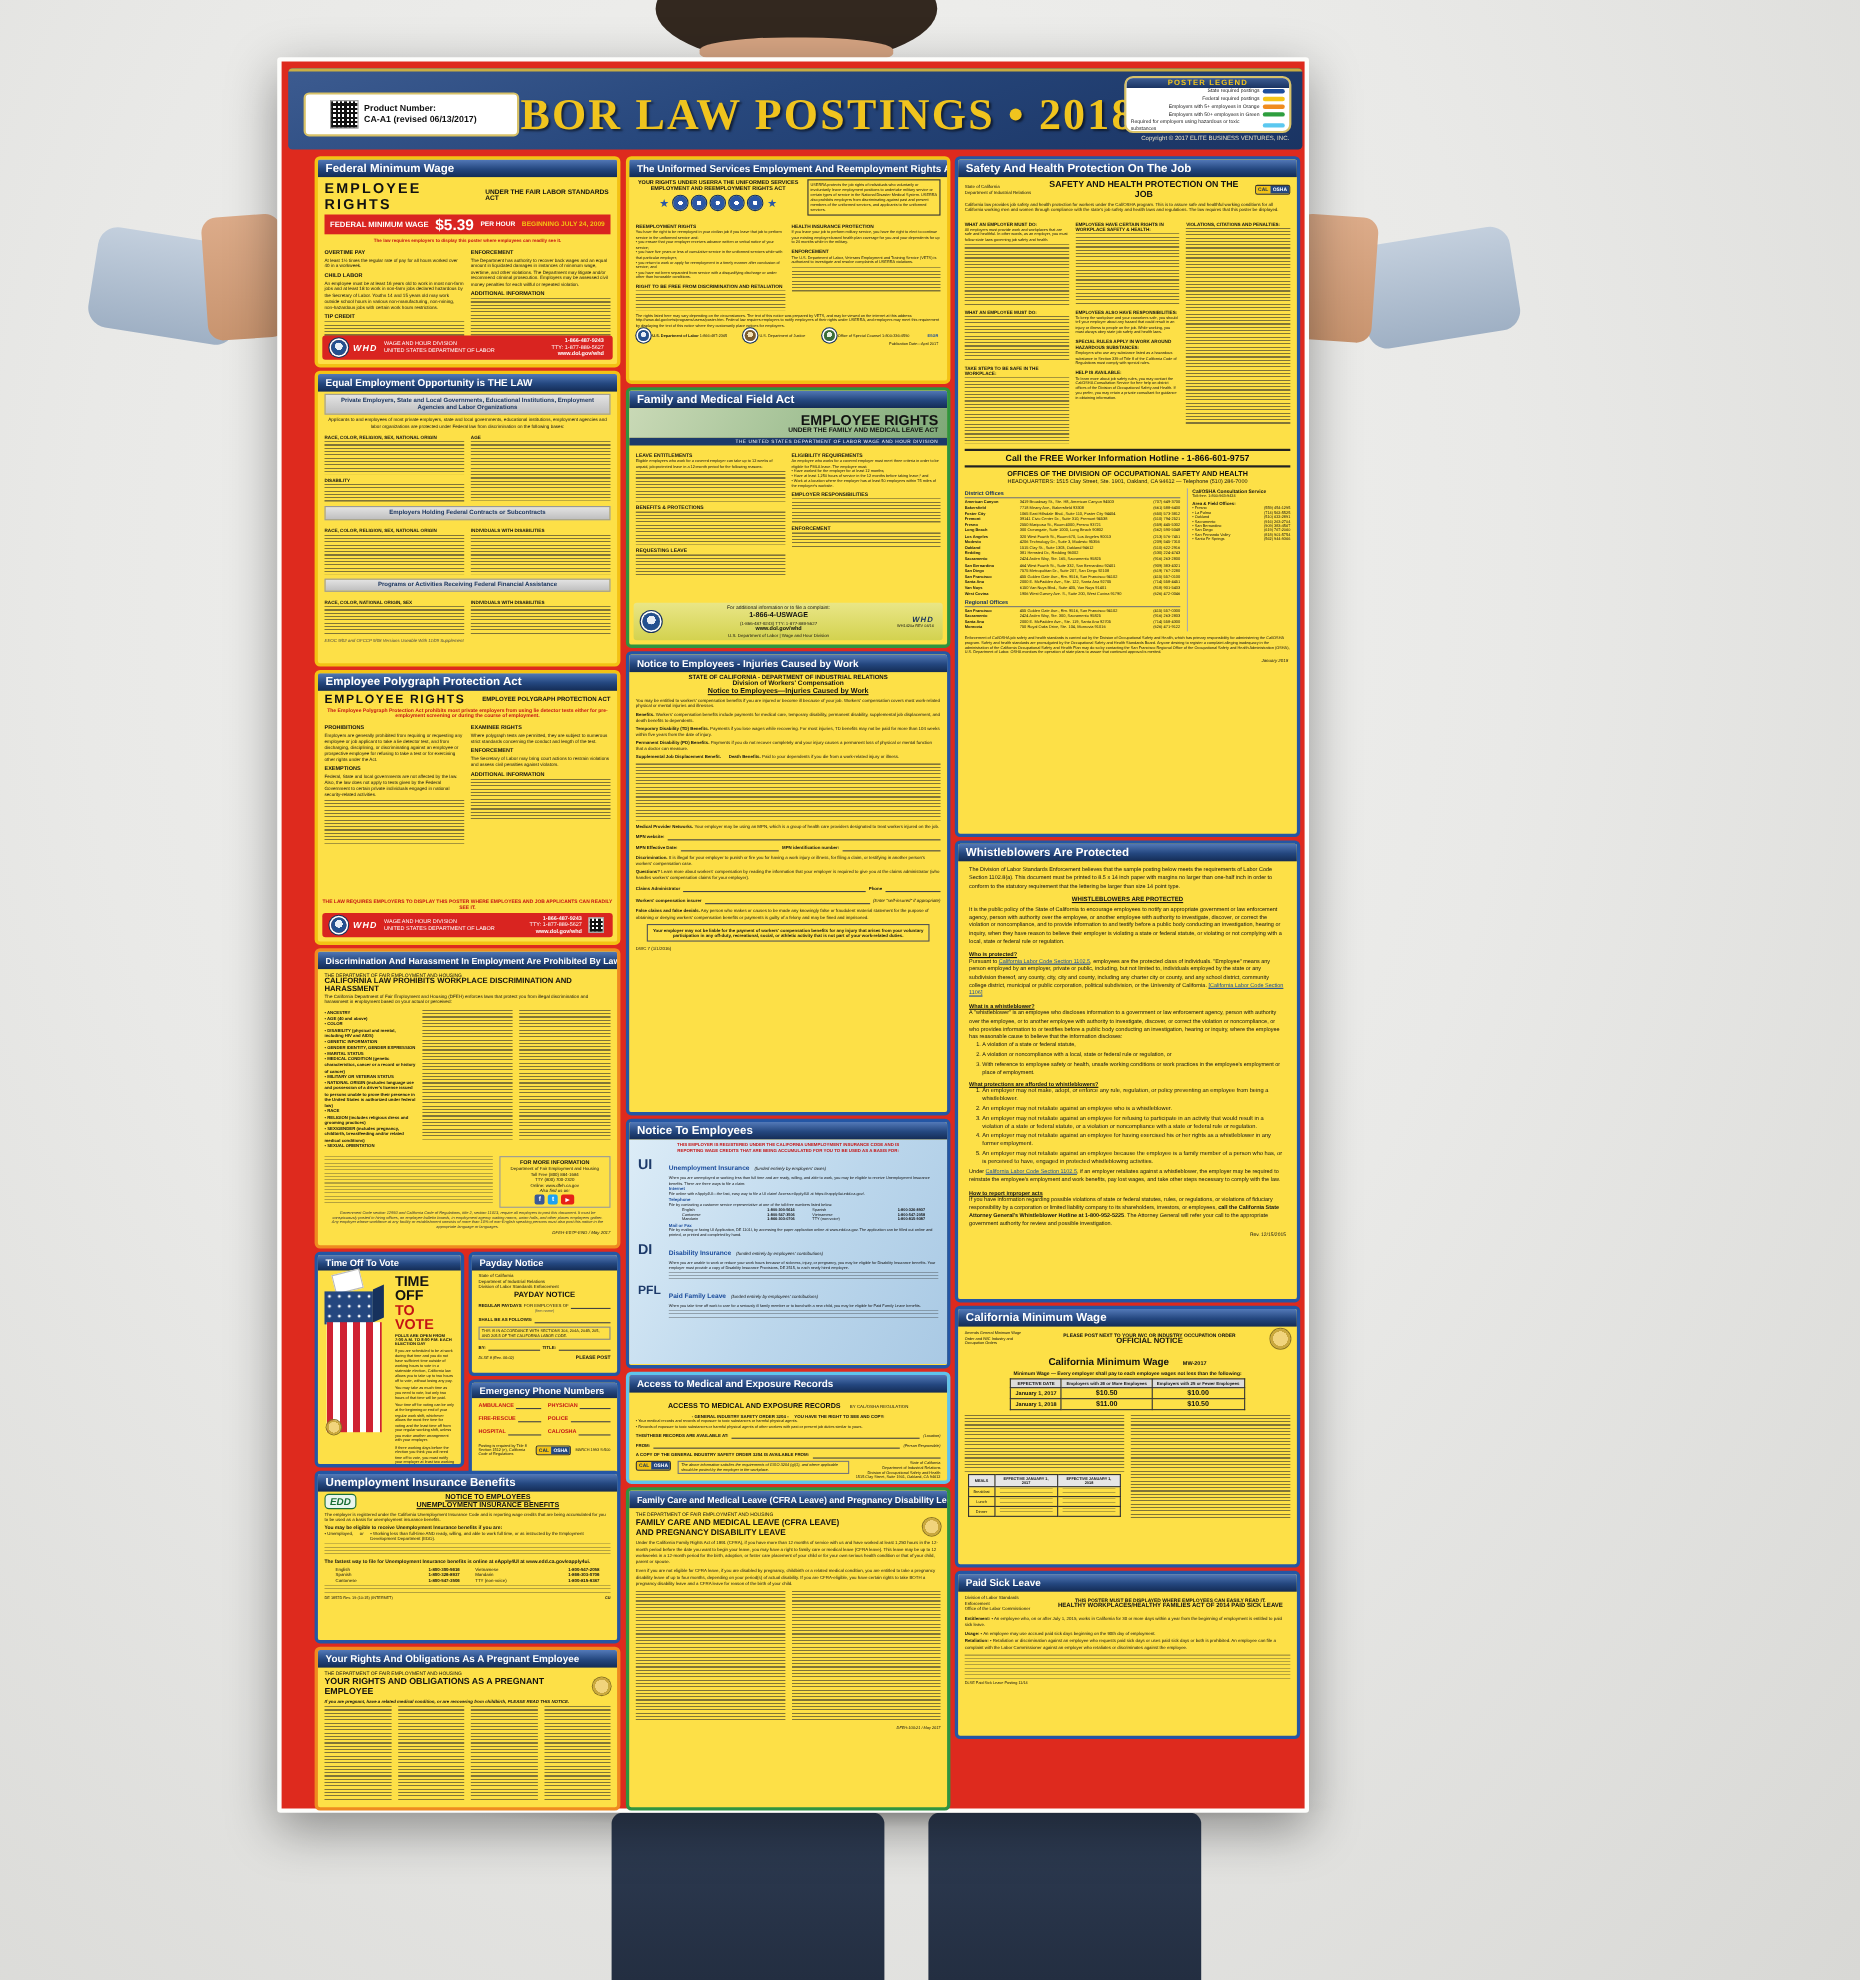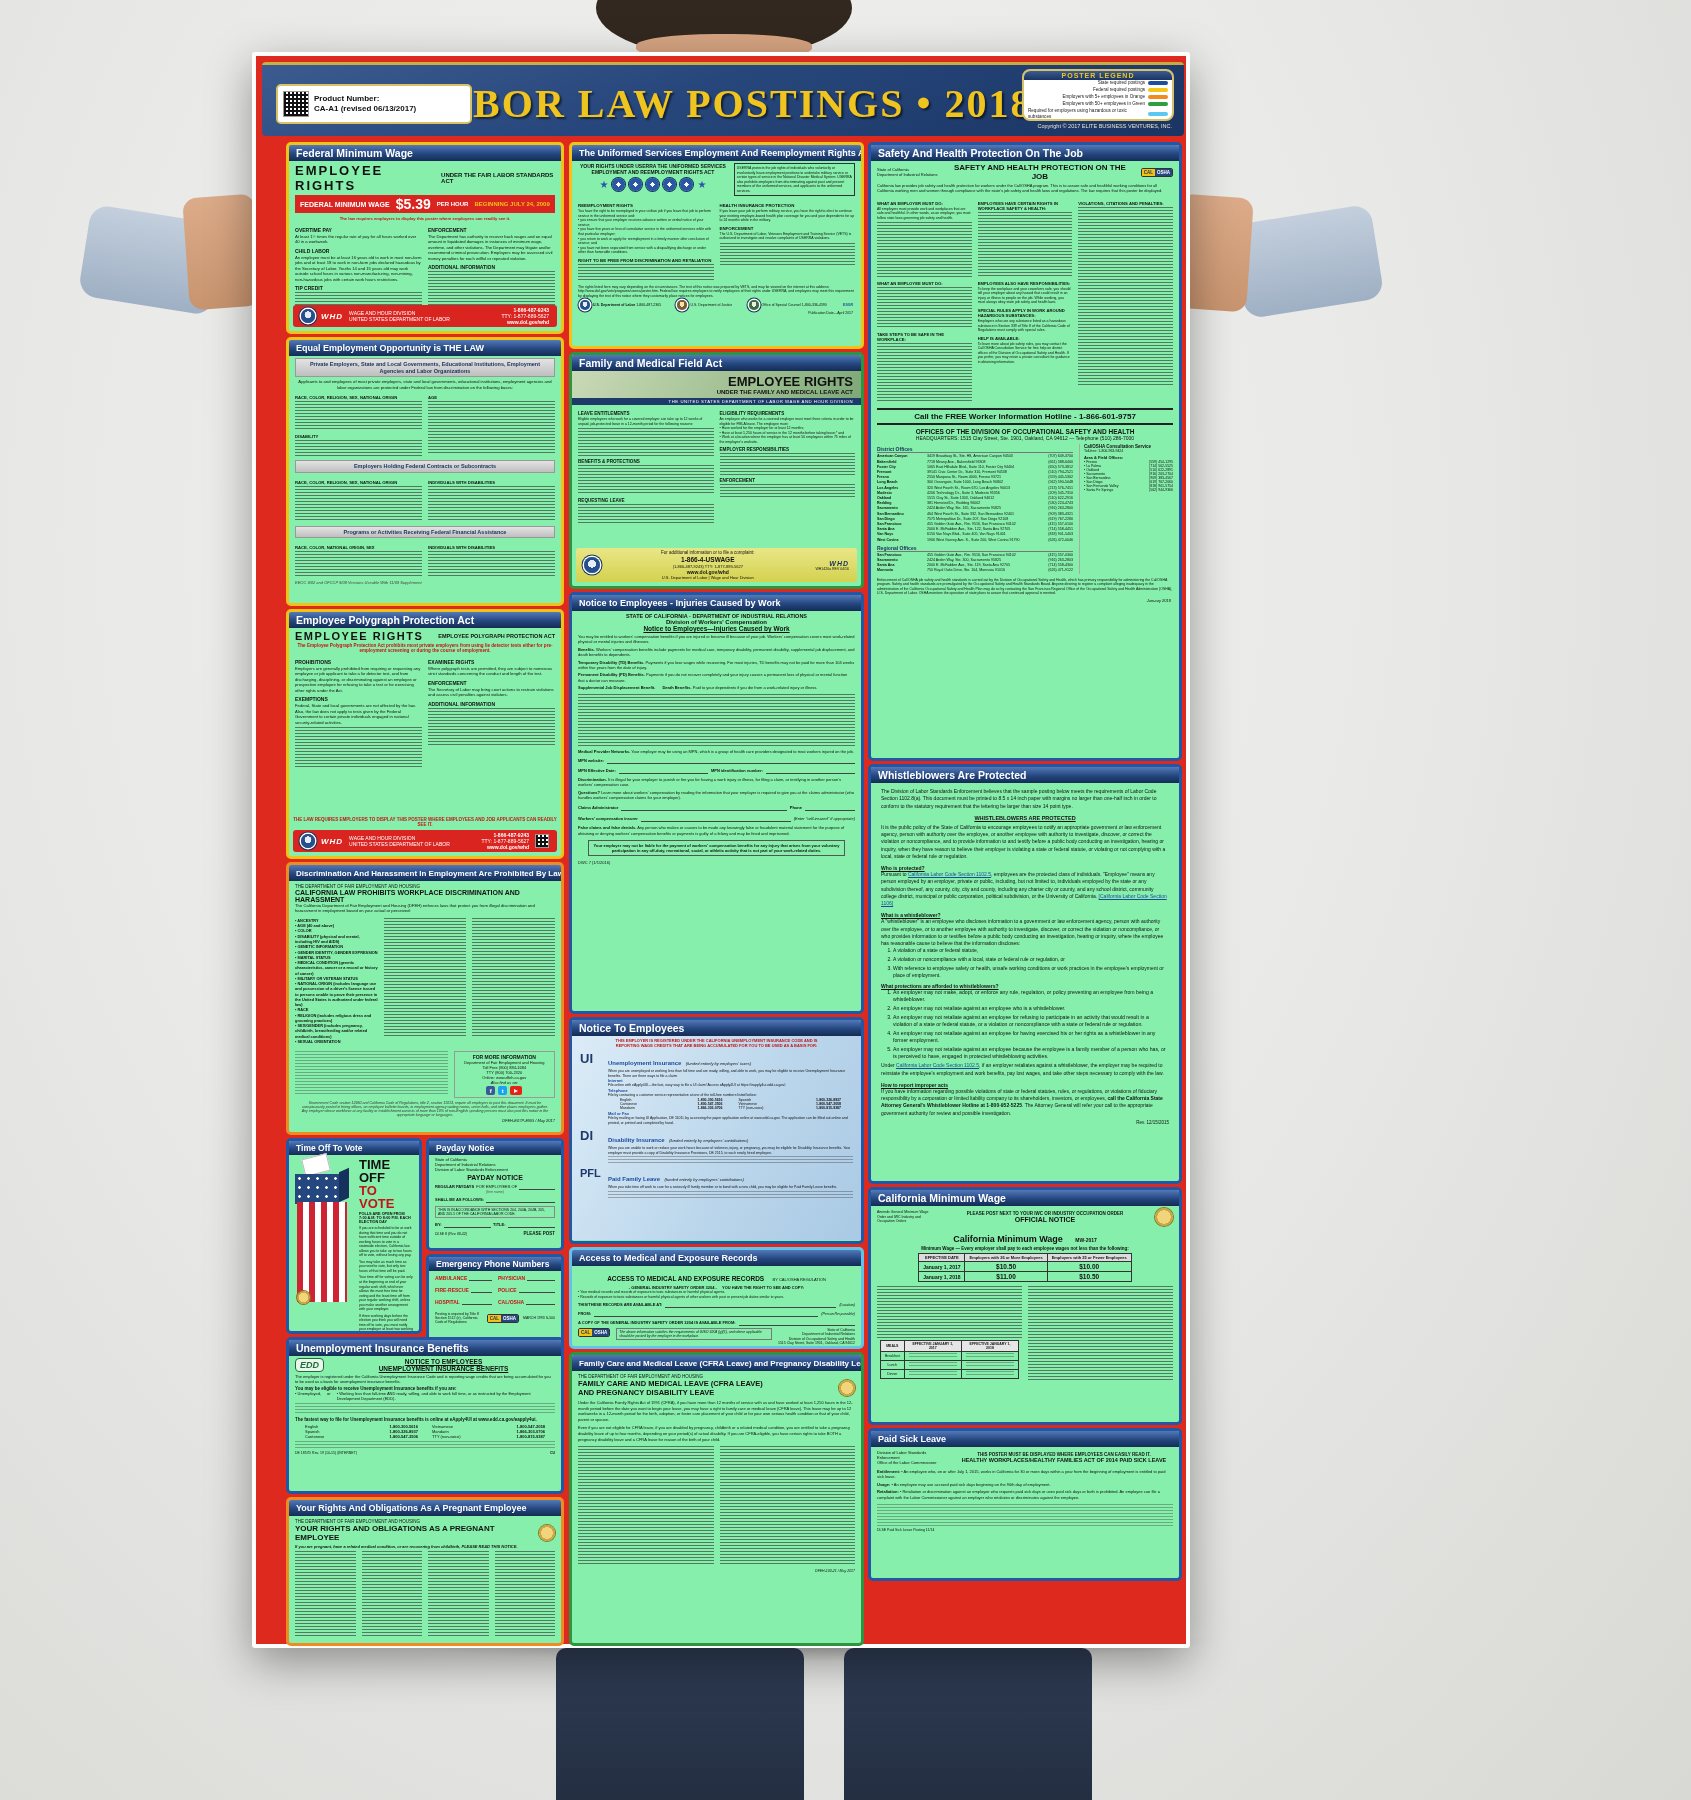--- a/index.html
+++ b/index.html
@@ -22,31 +22,31 @@
   .floorshadow{left:380px;top:1622px;width:840px;height:40px;border-radius:50%;background:radial-gradient(rgba(0,0,0,.22),transparent 70%);z-index:0}
   
   .poster{left:252px;top:52px;width:938px;height:1596px;background:#de2a1e;border:4px solid #fdfdfb;
     border-radius:3px;box-shadow:0 14px 45px rgba(0,0,0,.38);z-index:5}
   .phead{left:6px;top:6px;width:922px;height:74px;border-radius:4px;
     background:linear-gradient(160deg,#3c5b90 0%,#27477c 45%,#1a3463 100%);overflow:hidden}
   .phead .stripe{position:absolute;left:0;right:0;height:3px;background:#d9b83c;opacity:.9}
   .ptitle{width:100%;text-align:center;padding-top:18px;font-family:"Liberation Serif",serif;font-weight:700;
     font-size:40px;letter-spacing:2px;color:#f0c41e;text-shadow:2px 2px 2px rgba(0,0,0,.55)}
   .prodbox{left:14px;top:22px;width:196px;height:40px;background:#fff;border:2px solid #d8c268;border-radius:5px;
-    display:flex;align-items:center;gap:5px;padding:3px 5px}
+    display:flex;align-items:center;gap:5px;padding:3px 22px}
   .qr{width:26px;height:26px;background-color:#fff;border:1px solid #999;
     background-image:repeating-linear-gradient(0deg,#111 0 2px,transparent 2px 4px),repeating-linear-gradient(90deg,#111 0 2px,transparent 2px 4px)}
   .prodtxt{font-size:8px;font-weight:700;line-height:1.25}
   .legend{right:10px;top:7px;width:152px;height:52px;background:#fff;border:2px solid #d8c268;border-radius:8px;overflow:hidden}
   .legend .lt{background:linear-gradient(#3c5b90,#1a3463);color:#f0c41e;font-weight:700;font-size:7px;text-align:center;padding:1px 0;letter-spacing:1px}
   .legend .li{display:flex;align-items:center;justify-content:flex-end;gap:3px;padding:0 4px;font-size:4.6px;line-height:1.5;color:#222}
   .legend .chip{width:20px;height:4px;border-radius:2px;flex:0 0 auto}
   .copyr{right:12px;top:61px;font-size:5.5px;color:#e9e3c8}
   
-  .sec{position:absolute;background:#86efac;border-radius:5px;overflow:hidden;border:3px solid #2456a4}
+  .sec{position:absolute;background:#fde047;border-radius:5px;overflow:hidden;border:3px solid #2456a4}
   .bd-y{border-color:#f3c214}.bd-o{border-color:#ef8b20}.bd-g{border-color:#2f9440}.bd-b{border-color:#2456a4}.bd-lb{border-color:#5fc3ec}
   .sh{height:16px;background:linear-gradient(180deg,#5379b8 0%,#24477f 55%,#142c55 100%);color:#fff;font-weight:700;
     display:flex;align-items:center;padding:0 7px;font-size:10.5px;white-space:nowrap}
   .sh.s9{font-size:9px}.sh.s8{font-size:8px}.sh.h14{height:14px;font-size:8.5px}
   .pad{padding:3px 6px}
   .bt{font-size:4.6px;line-height:1.3}
   .t35{font-size:3.5px}.t4{font-size:4px}.t45{font-size:4.5px}.t5{font-size:5px}.t55{font-size:5.5px}
   .t6{font-size:6px}.t65{font-size:6.5px}.t7{font-size:7px}.t8{font-size:8px}.t9{font-size:9px}
   .b{font-weight:700}.i{font-style:italic}.ctr{text-align:center}.rt{text-align:right}.u{text-decoration:underline}
   .red{color:#c41414}.blue{color:#1a4b9b}

